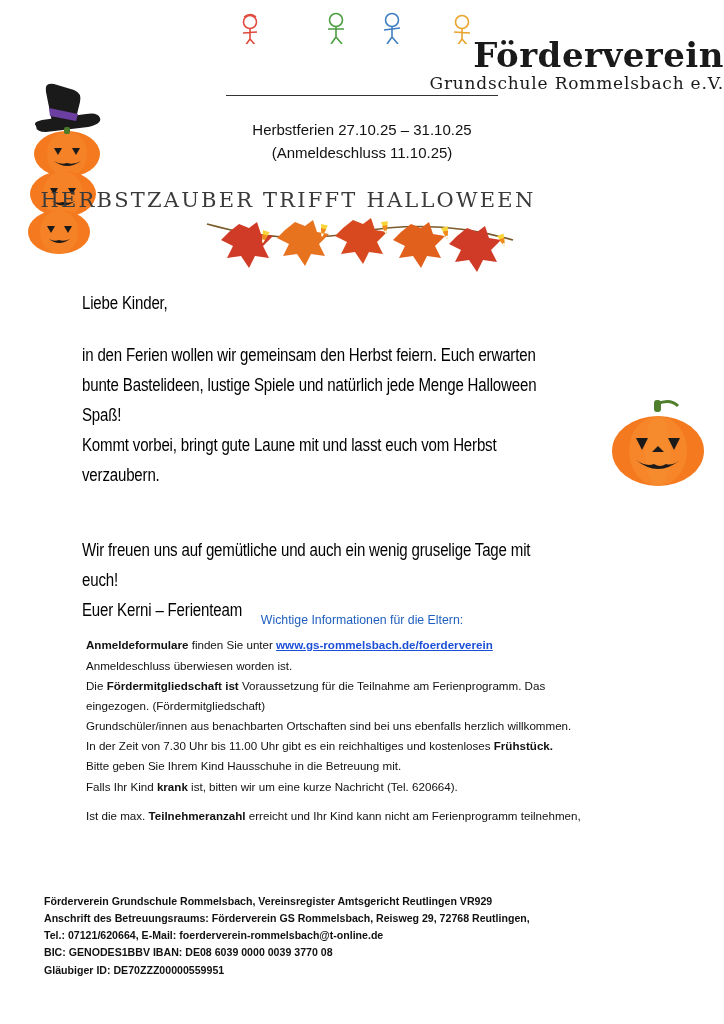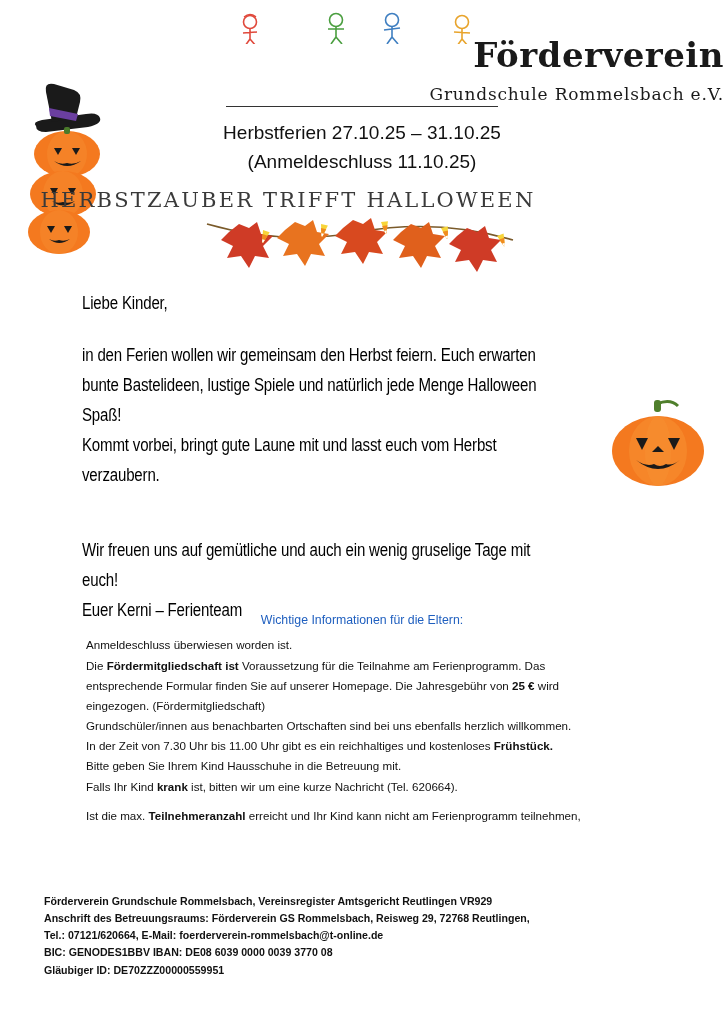--- a/index.html
+++ b/index.html
@@ -41,38 +41,38 @@
     font-weight: bold;
     letter-spacing: 0.5px;
     line-height: 1;
     margin-top: -4px;
     color: #1a1a1a;
   }
   .logo-sub {
     font-family: "DejaVu Serif", serif;
     font-size: 17px;
     letter-spacing: 0.8px;
-    margin-top: 12px;
+    margin-top: 1px;
     color: #1a1a1a;
   }
   .logo-rule {
     width: 272px;
     height: 1px;
     background: #333;
     margin: 2px auto 0 auto;
   }
 
   
   .dates {
     position: absolute;
     top: 118px;
     left: 0;
     width: 724px;
     text-align: center;
-    font-size: 19px;
+    font-size: 15px;
     line-height: 1.55;
     color: #111;
   }
 
   
   .banner-title {
     position: absolute;
     top: 188px;
     left: 0;
     width: 576px;
@@ -317,28 +317,28 @@
       <path d="M28 40 L40 40 L34 52 Z" fill="#1a1a1a"></path>
       <path d="M60 40 L72 40 L66 52 Z" fill="#1a1a1a"></path>
       <path d="M44 54 L50 48 L56 54 Z" fill="#1a1a1a"></path>
       <path d="M28 62 Q50 80 72 62 Q64 68 58 66 Q52 70 46 66 Q38 69 28 62 Z" fill="#1a1a1a"></path>
     </svg>
   </div>
 
   <div class="info">
     <div class="info-head">Wichtige Informationen für die Eltern:</div>
 
+    <p>
+      <b>Anmeldeformulare</b><span> finden Sie unter </span><a href="#">www.gs-rommelsbach.de/foerderverein</a>
+    </p>
 
     <p>Anmeldeschluss überwiesen worden ist.</p>
 
     <p>
       <span>Die </span><b>Fördermitgliedschaft ist</b><span> Voraussetzung für die Teilnahme am Ferienprogramm. Das</span>
-    </p>
-    <p>
-      <span>entsprechende Formular finden Sie auf unserer Homepage. Die Jahresgebühr von </span><b>25 €</b><span> wird</span>
     </p>
     <p>eingezogen. (Fördermitgliedschaft)</p>
 
     <p>Grundschüler/innen aus benachbarten Ortschaften sind bei uns ebenfalls herzlich willkommen.</p>
 
     <p>
       <span>In der Zeit von 7.30 Uhr bis 11.00 Uhr gibt es ein reichhaltiges und kostenloses </span><b>Frühstück.</b>
     </p>
 
     <p>Bitte geben Sie Ihrem Kind Hausschuhe in die Betreuung mit.</p>

